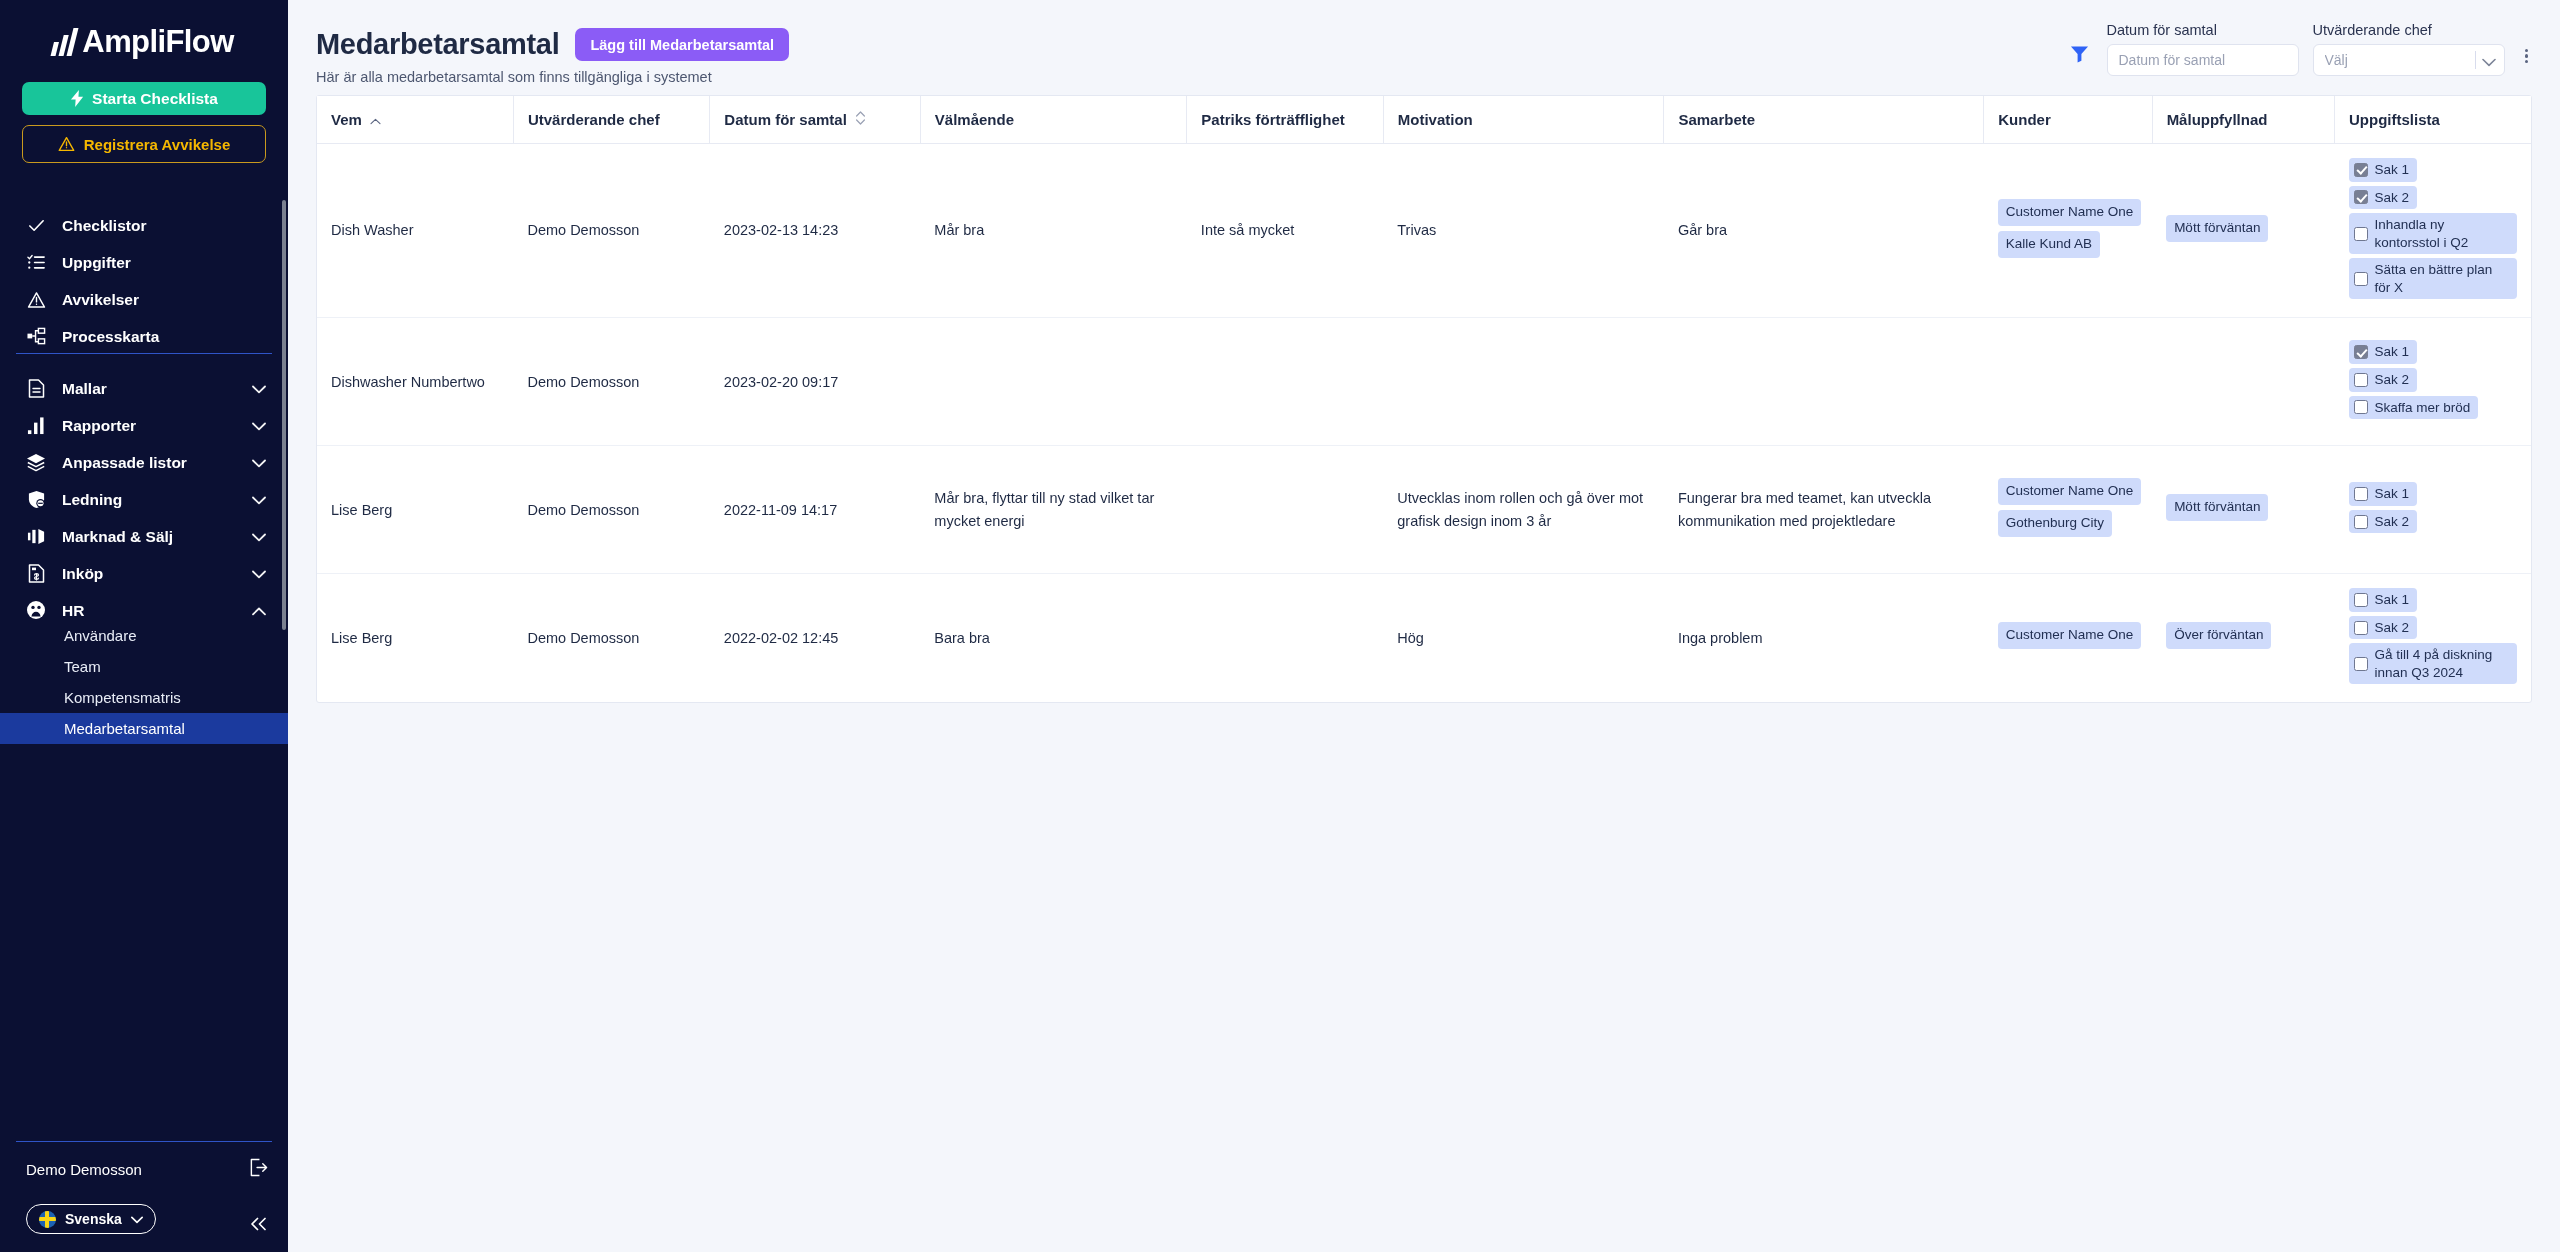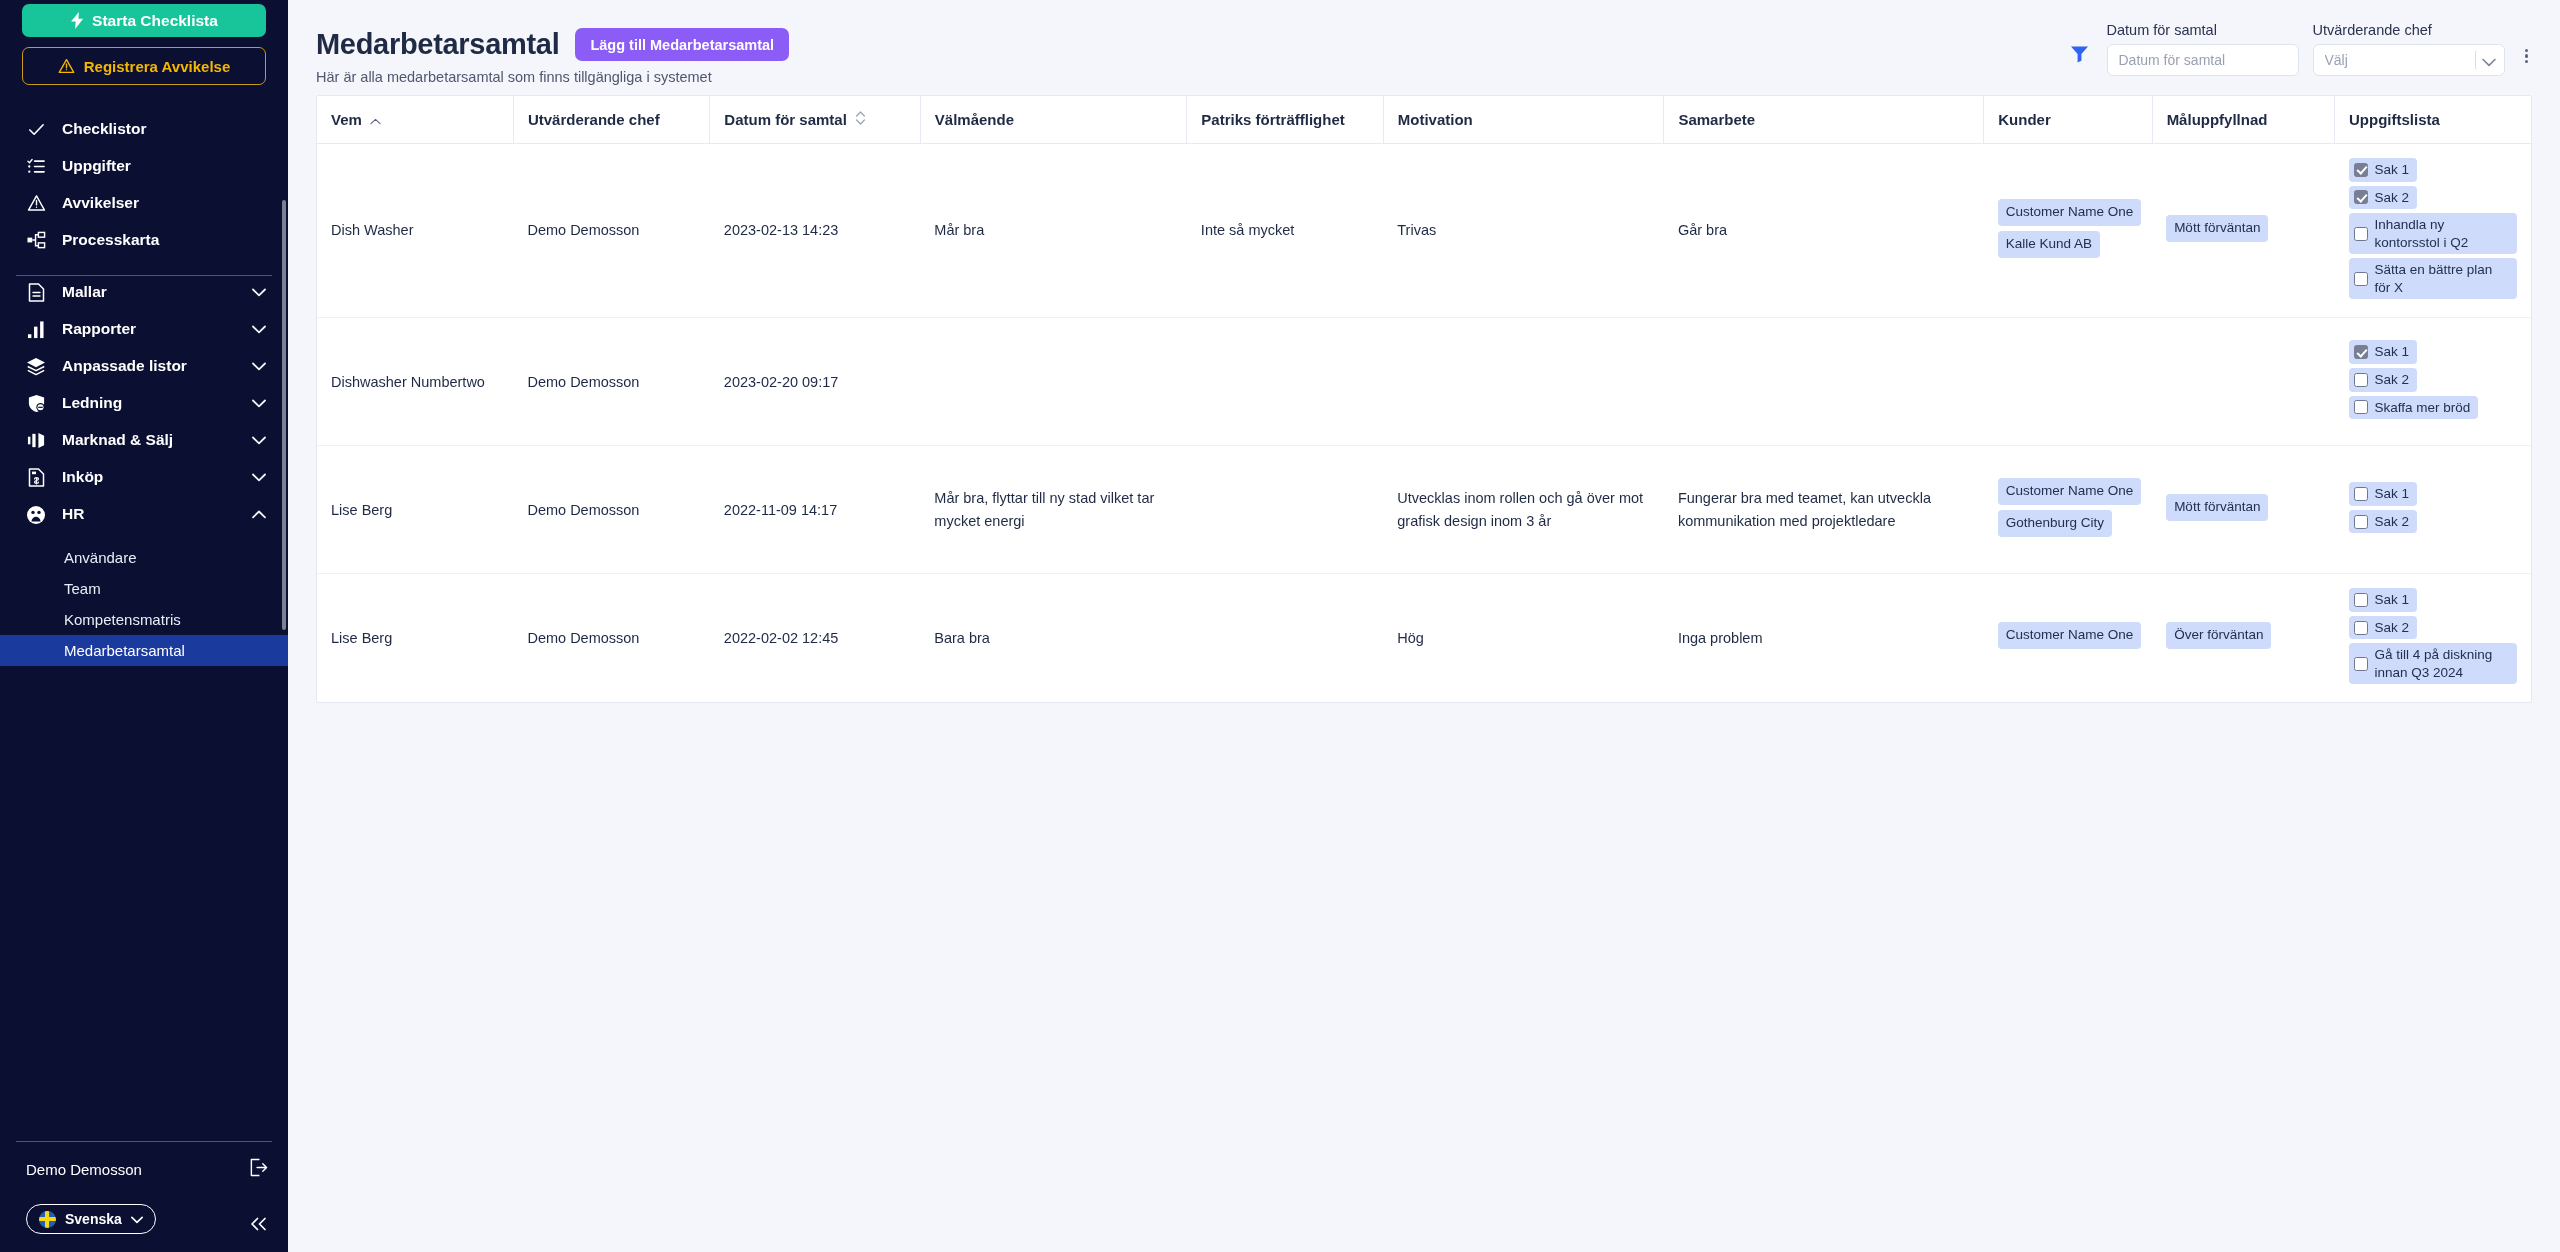--- a/index.html
+++ b/index.html
@@ -46,21 +46,21 @@
     border: 1.5px solid #c99a1e; border-radius: 7px;
     height: 38px;
     font-size: 15px; font-weight: 600;
     display: flex; align-items: center; justify-content: center; gap: 9px;
     cursor: pointer;
   }
 
   .nav { margin-top: 22px; flex: 1; overflow: hidden; }
   .nav-divider { height: 1px; background: #2f54c8; margin: 7px 16px; }
   .nav-item {
-    display: flex; align-items: flex-start;
+    display: flex; align-items: flex-end;
     height: 37px; padding: 0 22px 0 26px;
     font-size: 15.5px; font-weight: 700;
     color: #ffffff; cursor: pointer;
     gap: 16px;
     position: relative;
   }
   .nav-item .ico { width: 20px; display: flex; align-items: center; justify-content: center; flex: 0 0 20px; }
   .nav-item .lbl { flex: 1; white-space: nowrap; }
   .nav-item .chev { opacity: .95; }
   .sub-item {
@@ -199,20 +199,30 @@
   }
   .task-list { display: flex; flex-direction: column; align-items: flex-start; }
   .row-tall td { height: 128px; }
 </style>
 </head>
 <body>
 
 <div class="app">
 
   <aside class="sidebar">
+    <div class="logo-wrap">
+      <div class="logo">
+        <span class="logo-bars">
+            <i></i>
+            <i></i>
+            <i></i>
+          </span>
+        <span class="logo-text">AmpliFlow</span>
+      </div>
+    </div>
 
     <button class="btn-primary-green">
       <svg width="15" height="17" viewBox="0 0 16 18">
           <path d="M9.5 0 1 10h5l-.5 8L14 7H9z" fill="#fff"></path>
         </svg>
       <span>Starta Checklista</span>
     </button>
 
     <button class="btn-outline-yellow">
       <svg width="17" height="16" viewBox="0 0 20 18">

